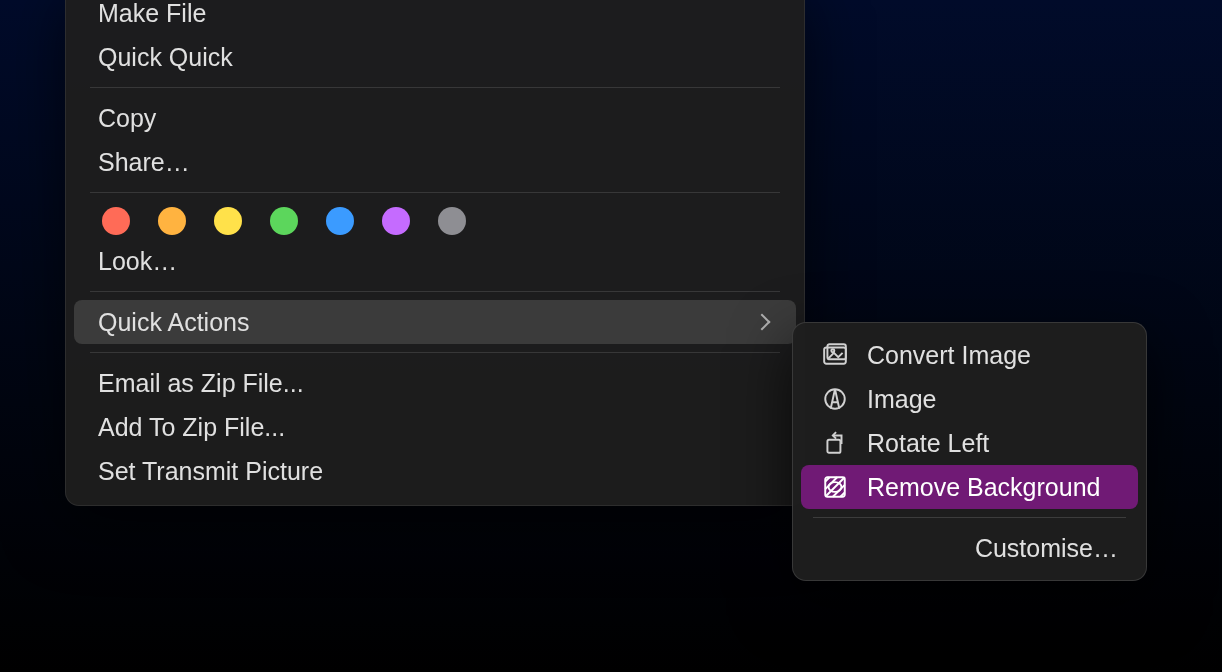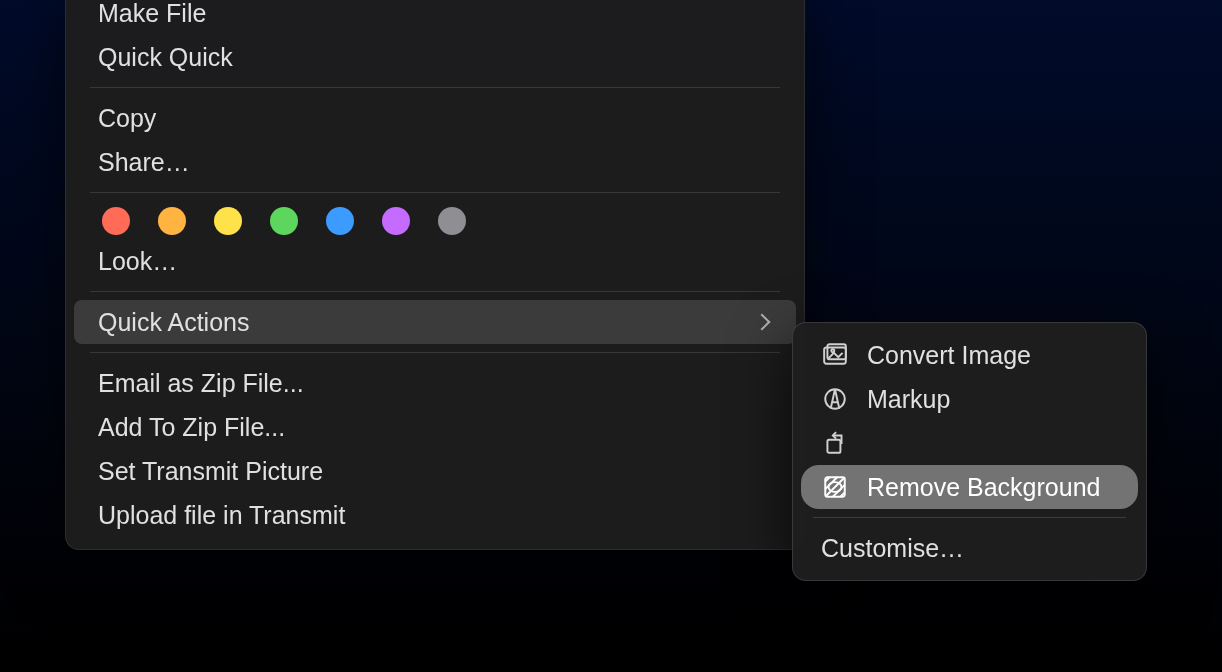--- a/index.html
+++ b/index.html
@@ -95,38 +95,37 @@
     height: 44px;
     padding: 0 20px;
     margin: 0 8px;
     border-radius: 8px;
     font-size: 25px;
     color: #e0e0e0;
     gap: 18px;
     cursor: default;
   }
   .submenu-item.selected {
-    background: #737373;
+    background: #701a75;
     color: #fff;
-    border-radius: 18px;
   }
   .submenu-item .icon {
     width: 28px; height: 28px;
     display: flex; align-items: center; justify-content: center;
     flex: 0 0 28px;
   }
   .submenu-item .icon svg { stroke: #d0d0d0; fill: none; }
   .submenu-item.selected .icon svg { stroke: #fff; }
 
   .submenu-separator {
     height: 1px;
     background: rgba(255,255,255,0.14);
     margin: 8px 20px;
   }
-  .submenu-item.no-icon { padding-left: 20px; }
+  .submenu-item.no-icon { padding-left: 20px; justify-content: flex-end; }
 </style>
 </head>
 <body>
 
 <div class="context-menu">
 
   <div class="menu-item">
     <span>Make File</span>
   </div>
   <div class="menu-item">
@@ -168,23 +167,20 @@
 
   <div class="menu-item">
     <span>Email as Zip File...</span>
   </div>
   <div class="menu-item">
     <span>Add To Zip File...</span>
   </div>
   <div class="menu-item">
     <span>Set Transmit Picture</span>
   </div>
-  <div class="menu-item">
-    <span>Upload file in Transmit</span>
-  </div>
 </div>
 
 <div class="submenu">
 
   <div class="submenu-item">
     <span class="icon">
       <svg viewBox="0 0 24 24" width="26" height="26" stroke-width="1.8">
         <rect x="2" y="5" width="20" height="15" rx="2"></rect>
         <rect x="5" y="2" width="17" height="14" rx="2"></rect>
         <circle cx="10" cy="8" r="1.4"></circle>
@@ -195,31 +191,32 @@
   </div>
 
 
   <div class="submenu-item">
     <span class="icon">
       <svg viewBox="0 0 24 24" width="26" height="26" stroke-width="1.8">
         <circle cx="12" cy="12" r="9"></circle>
         <path d="M12 3 L8 21 M12 3 L16 21 M9 15 H15"></path>
       </svg>
     </span>
-    <span>Markup</span>
+    <span>Image</span>
   </div>
 
   <div class="submenu-item">
     <span class="icon">
       <svg viewBox="0 0 24 24" width="26" height="26" stroke-width="1.8">
         <rect x="5" y="9" width="12" height="12" rx="1.5"></rect>
         <path d="M18 13 V5 H10"></path>
         <path d="M13 2 L10 5 L13 8"></path>
       </svg>
     </span>
+    <span>Rotate Left</span>
   </div>
 
   <div class="submenu-item selected">
     <span class="icon">
       <svg viewBox="0 0 24 24" width="26" height="26" stroke-width="1.8">
         <rect x="3" y="3" width="18" height="18" rx="2"></rect>
         <path d="M3 21 L21 3 M3 14 L14 3 M10 21 L21 10 M3 7 L7 3 M17 21 L21 17"></path>
         <ellipse cx="12" cy="12" rx="6" ry="4.5"></ellipse>
       </svg>
     </span>

